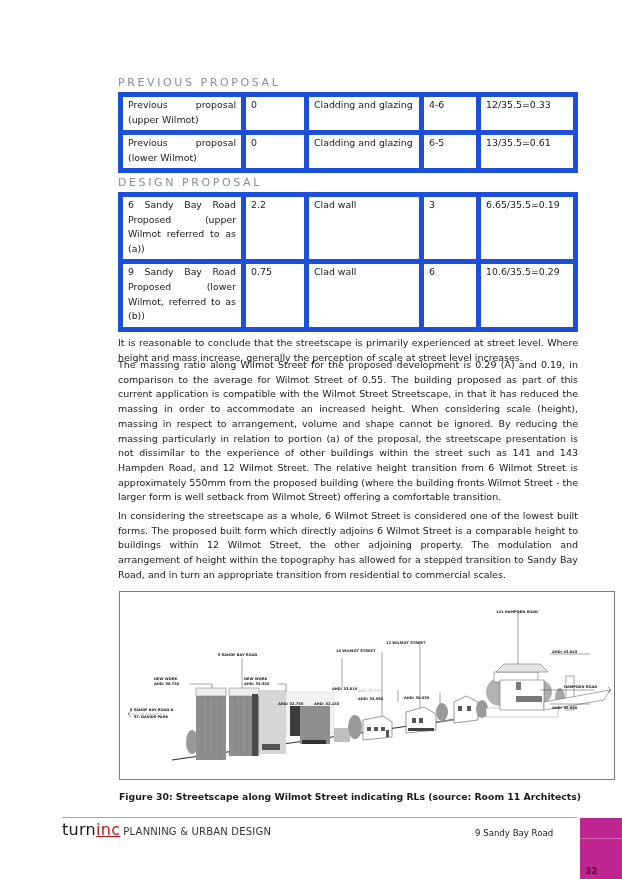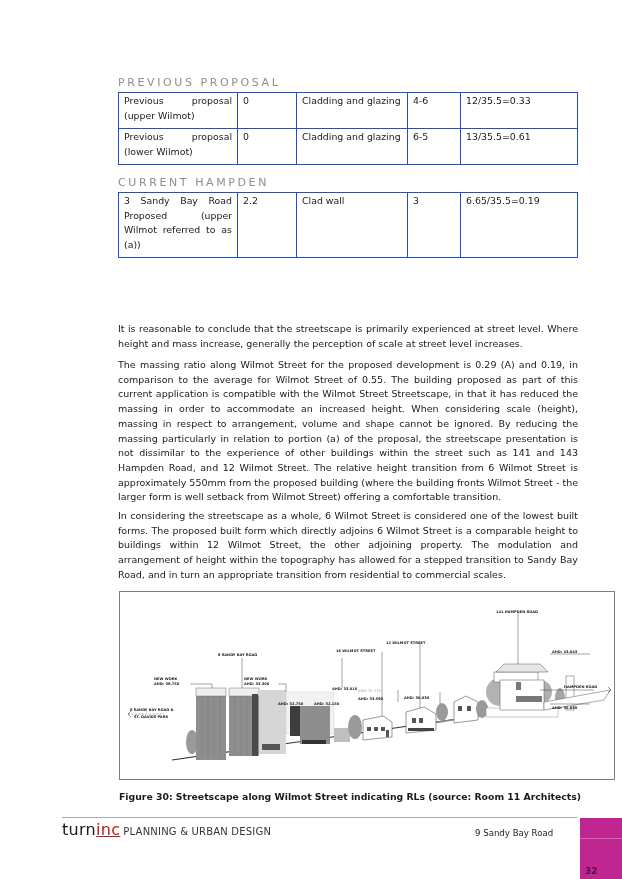--- a/index.html
+++ b/index.html
@@ -2,21 +2,21 @@
 <html><head>
 <meta charset="utf-8">
 <style>
   html, body { margin: 0; padding: 0; background: #ffffff; }
   body { width: 622px; height: 879px; position: relative; overflow: hidden;
          font-family: "DejaVu Sans", sans-serif; color: #1a1a1a; }
   .section-heading { position: absolute; left: 118px; font-size: 11px; letter-spacing: 2.6px;
                      color: #8a8f93; font-family: "DejaVu Sans", sans-serif; }
   table.data { position: absolute; left: 118px; width: 460px; border-collapse: collapse;
                font-size: 9.4px; line-height: 14.6px; }
-  table.data td { border: 1px solid #1d4ed8; vertical-align: top; padding: 1px 5px 3px 5px; }
+  table.data td { border: 5px solid #1d4ed8; vertical-align: top; padding: 1px 5px 3px 5px; }
   table.data td.c1 { width: 108px; text-align: justify; text-align-last: left; }
   table.data td.c2 { width: 48px; }
   table.data td.c3 { width: 100px; }
   table.data td.c4 { width: 42px; }
   .para { position: absolute; left: 118px; width: 460px; font-size: 9.5px; line-height: 14.7px;
           text-align: justify; margin: 0; }
   .figure-frame { position: absolute; left: 119px; top: 591px; width: 494px; height: 187px;
                   border: 1px solid #7d7d7d; background: #fff; }
   .figure-frame svg { display: block; }
   .caption { position: absolute; left: 119px; top: 791px; font-size: 9.3px; font-weight: bold; }
@@ -46,34 +46,41 @@
   <tr style="height:36px;">
     <td class="c1">Previous proposal (lower Wilmot)</td>
     <td class="c2">0</td>
     <td class="c3">Cladding and glazing</td>
     <td class="c4">6-5</td>
     <td class="c5">13/35.5=0.61</td>
   </tr>
 </tbody>
   </table>
 
-<div class="section-heading" style="top:176px;">CURRENT HAMPDEN</div>
+<div class="section-heading" style="top:176px;">DESIGN PROPOSAL</div>
 <table class="data" style="top:192px;">
   <tbody>
       <tr style="height:65px;">
-    <td class="c1">3 Sandy Bay Road Proposed (upper Wilmot referred to as (a))</td>
+    <td class="c1">6 Sandy Bay Road Proposed (upper Wilmot referred to as (a))</td>
     <td class="c2">2.2</td>
     <td class="c3">Clad wall</td>
     <td class="c4">3</td>
     <td class="c5">6.65/35.5=0.19</td>
   </tr>
+  <tr style="height:65px;">
+    <td class="c1">9 Sandy Bay Road Proposed (lower Wilmot, referred to as (b))</td>
+    <td class="c2">0.75</td>
+    <td class="c3">Clad wall</td>
+    <td class="c4">6</td>
+    <td class="c5">10.6/35.5=0.29</td>
+  </tr>
 </tbody>
   </table>
 
-<p class="para" style="top:322px;">It is reasonable to conclude that the streetscape is primarily experienced at street level. Where height and mass increase, generally the perception of scale at street level increases.</p>
+<p class="para" style="top:336px;">It is reasonable to conclude that the streetscape is primarily experienced at street level. Where height and mass increase, generally the perception of scale at street level increases.</p>
 <p class="para" style="top:358px;">The massing ratio along Wilmot Street for the proposed development is 0.29 (A) and 0.19, in comparison to the average for Wilmot Street of 0.55. The building proposed as part of this current application is compatible with the Wilmot Street Streetscape, in that it has reduced the massing in order to accommodate an increased height. When considering scale (height), massing in respect to arrangement, volume and shape cannot be ignored. By reducing the massing particularly in relation to portion (a) of the proposal, the streetscape presentation is not dissimilar to the experience of other buildings within the street such as 141 and 143 Hampden Road, and 12 Wilmot Street. The relative height transition from 6 Wilmot Street is approximately 550mm from the proposed building (where the building fronts Wilmot Street - the larger form is well setback from Wilmot Street) offering a comfortable transition.</p>
 <p class="para" style="top:509px;">In considering the streetscape as a whole, 6 Wilmot Street is considered one of the lowest built forms. The proposed built form which directly adjoins 6 Wilmot Street is a comparable height to buildings within 12 Wilmot Street, the other adjoining property.  The modulation and arrangement of height within the topography has allowed for a stepped transition to Sandy Bay Road, and in turn an appropriate transition from residential to commercial scales.</p>
 
 <div class="figure-frame">
   <svg width="494" height="187" viewBox="0 0 494 187">
 
     <polygon points="52,168 494,100 494,120 52,172" fill="#ffffff"></polygon>
     <line x1="52" y1="168" x2="372" y2="122" stroke="#333" stroke-width="1.1"></line>
     <polygon points="300,132 380,120 372,122 300,134" fill="#888"></polygon>
 

